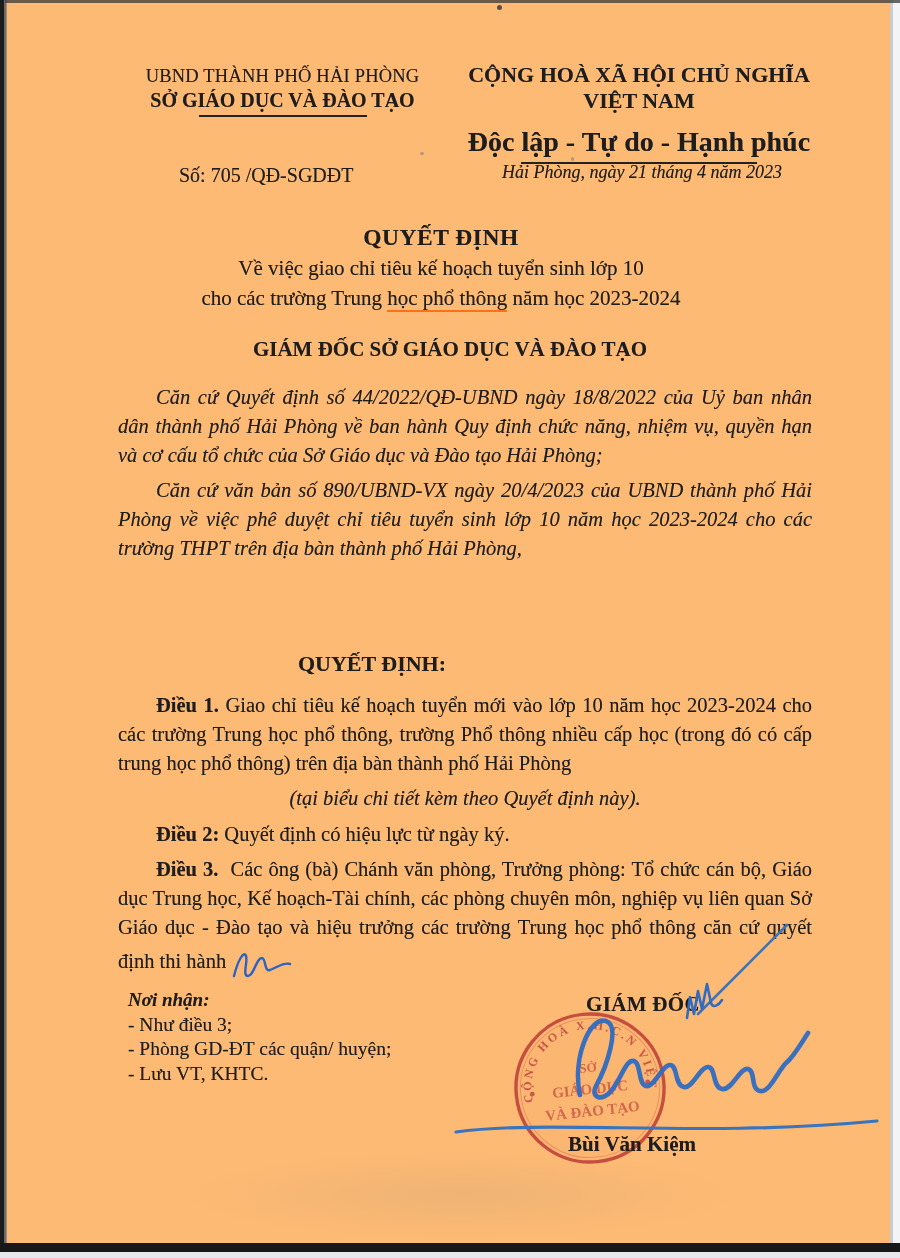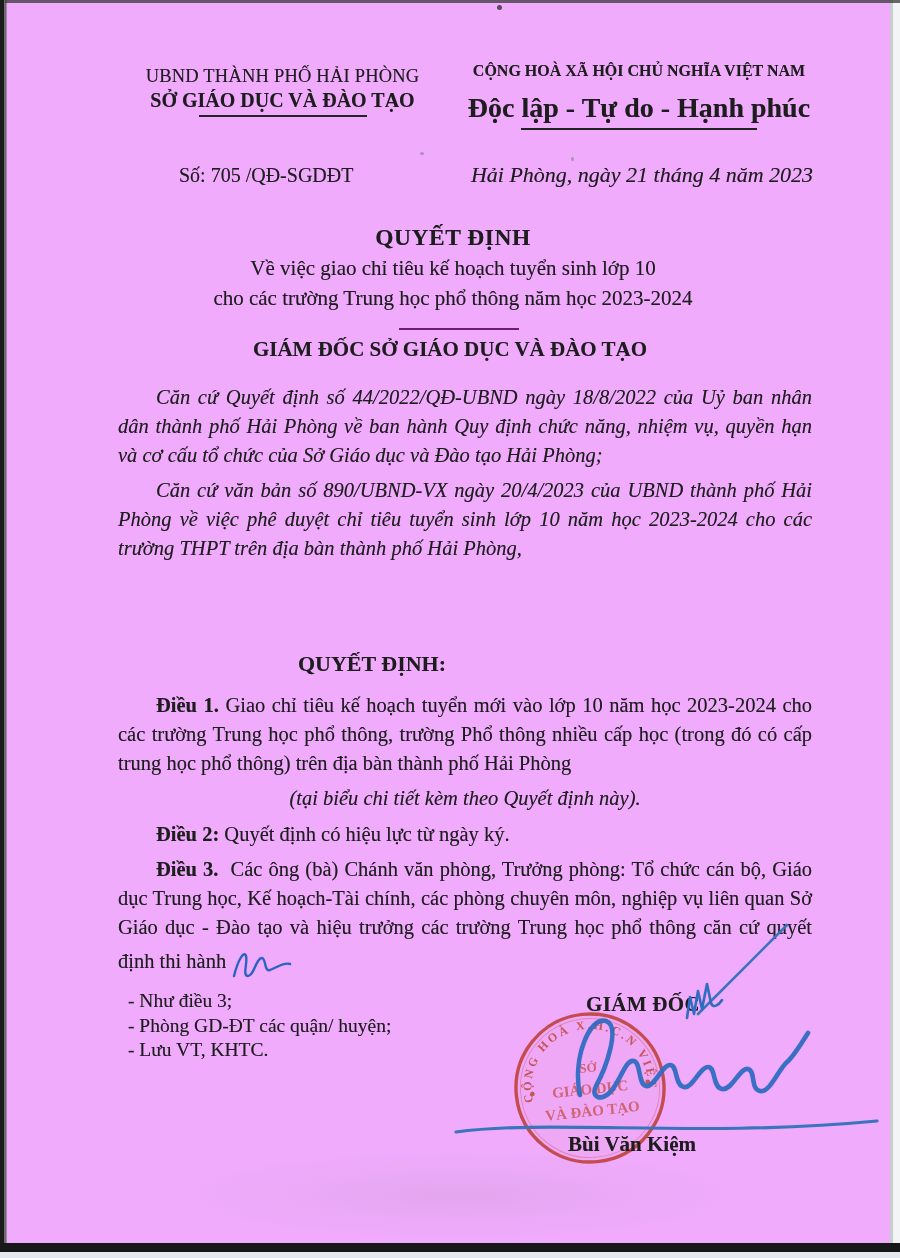--- a/index.html
+++ b/index.html
@@ -1,18 +1,18 @@
 <!DOCTYPE html>
 <html><head>
 <meta charset="utf-8">
 <style>
   html,body{margin:0;padding:0;background:#e9ebef;}
   .page{
     position:relative;width:900px;height:1258px;overflow:hidden;
-    background:#f0abfc;
+    background:#fdba74;
     font-family:"Liberation Serif","DejaVu Serif",serif;
     color:#1d1d1d;
   }
   .page *{box-sizing:border-box;}
   .txt{text-shadow:0 0 .5px rgba(30,30,30,.45);}
   .abs{position:absolute;}
   .center{text-align:center;}
   .bold{font-weight:bold;}
 
   
@@ -26,31 +26,31 @@
   .speck{position:absolute;background:#7a7a7a;border-radius:50%;opacity:.55;}
   .shade{position:absolute;left:180px;top:1150px;width:560px;height:90px;border-radius:50%;
     background:radial-gradient(ellipse at center,rgba(120,120,125,.10),rgba(120,120,125,0) 70%);}
 
   
   .hdr-left{left:115px;top:66px;width:335px;}
   .hdr-left .l1{font-size:18.5px;letter-spacing:.2px;}
   .hdr-left .l2{font-size:20px;font-weight:bold;margin-top:2px;}
   .hdr-left .rule{width:168px;margin:3px auto 0;border-bottom:2px solid #222;}
   .hdr-right{left:440px;top:62px;width:398px;}
-  .hdr-right .l1{font-size:16px;font-weight:bold;}
+  .hdr-right .l1{font-size:22px;font-weight:bold;}
   .hdr-right .l2{font-size:28px;font-weight:bold;margin-top:12px;}
   .hdr-right .rule{width:236px;margin:4px auto 0;border-bottom:2px solid #222;}
   .doc-no{left:179px;top:164px;font-size:20px;}
-  .date-line{left:452px;top:162px;width:380px;text-align:center;font-size:22px;font-style:italic;}
+  .date-line{left:452px;top:162px;width:380px;text-align:center;font-size:18px;font-style:italic;}
 
   
-  .title-block{left:12px;top:224px;width:882px;text-align:center;}
+  .title-block{left:0;top:224px;width:882px;text-align:center;}
   .title-block .h{font-size:23.5px;font-weight:bold;letter-spacing:.5px;}
   .title-block .s{font-size:21px;font-weight:normal;margin-top:5px;}
-  .u-part{border-bottom:2px solid #701a75;padding-bottom:18px;}
+  .u-part{border-bottom:2px solid #f97316;padding-bottom:0;}
   .authority{left:0;top:337px;width:900px;text-align:center;font-size:21px;font-weight:bold;}
 
   
   .preamble{left:118px;top:383px;width:694px;font-size:20.5px;line-height:29px;
     text-align:justify;font-style:italic;}
   .preamble p{margin:0 0 6px 0;text-indent:38px;}
   .decision-h{left:0;top:651px;width:744px;text-align:center;font-size:22px;font-weight:bold;}
   .articles{left:118px;top:690px;width:694px;font-size:20.5px;line-height:29px;text-align:justify;}
   .articles p{margin:1px 0 6px 0;text-indent:38px;}
   .articles p.note{text-indent:0;text-align:center;font-style:italic;margin:5px 0 7px 0;}
@@ -111,20 +111,21 @@
   <div class="abs articles txt">
     <p><span class="bold">Điều 1.</span> <span>Giao chỉ tiêu kế hoạch tuyển mới vào lớp 10 năm học 2023-2024 cho các trường Trung học phổ thông, trường Phổ thông nhiều cấp học (trong đó có cấp trung học phổ thông) trên địa bàn thành phố Hải Phòng</span></p>
     <p class="note">(tại biểu chi tiết kèm theo Quyết định này).</p>
     <p><span class="bold">Điều 2:</span> <span>Quyết định có hiệu lực từ ngày ký.</span></p>
     <p><span class="bold">Điều 3.</span>&nbsp; <span>Các ông (bà) Chánh văn phòng, Trưởng phòng: Tổ chức cán bộ, Giáo dục Trung học, Kế hoạch-Tài chính, các phòng chuyên môn, nghiệp vụ liên quan Sở Giáo dục - Đào tạo và hiệu trưởng các trường Trung học phổ thông căn cứ quyết định thi hành</span><svg class="squig" width="66" height="42" viewBox="0 0 66 42">
           <path d="M6 34 C10 18 16 8 18 14 C20 20 14 34 20 34 C26 34 28 16 34 16 C38 16 36 30 42 28 C50 25 56 20 62 22" fill="none" stroke="#2b63c5" stroke-width="2.4" stroke-linecap="round"></path>
         </svg></p>
   </div>
 
   <div class="abs recipients txt">
+    <div class="rt">Nơi nhận:</div>
     <div class="ri">- Như điều 3;</div>
     <div class="ri">- Phòng GD-ĐT các quận/ huyện;</div>
     <div class="ri">- Lưu VT, KHTC.</div>
   </div>
 
   <div class="abs signer-title txt">GIÁM ĐỐC</div>
 
   <div class="abs stamp-wrap">
     <svg width="160" height="160" viewBox="0 0 160 160">
       <g transform="rotate(-6 80 80)" opacity="0.88">

